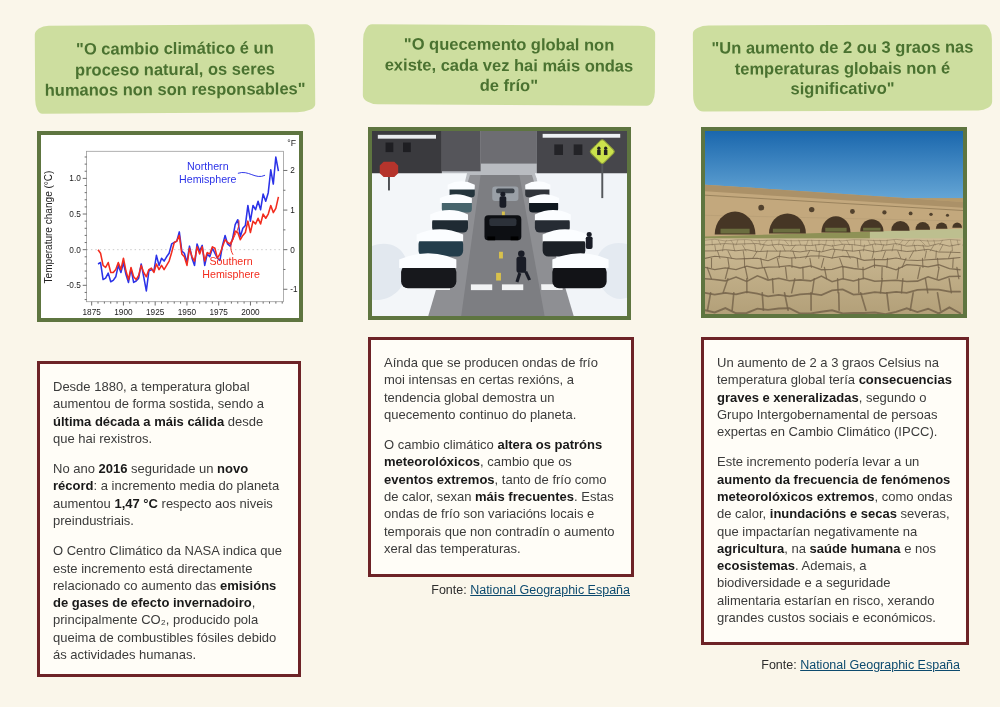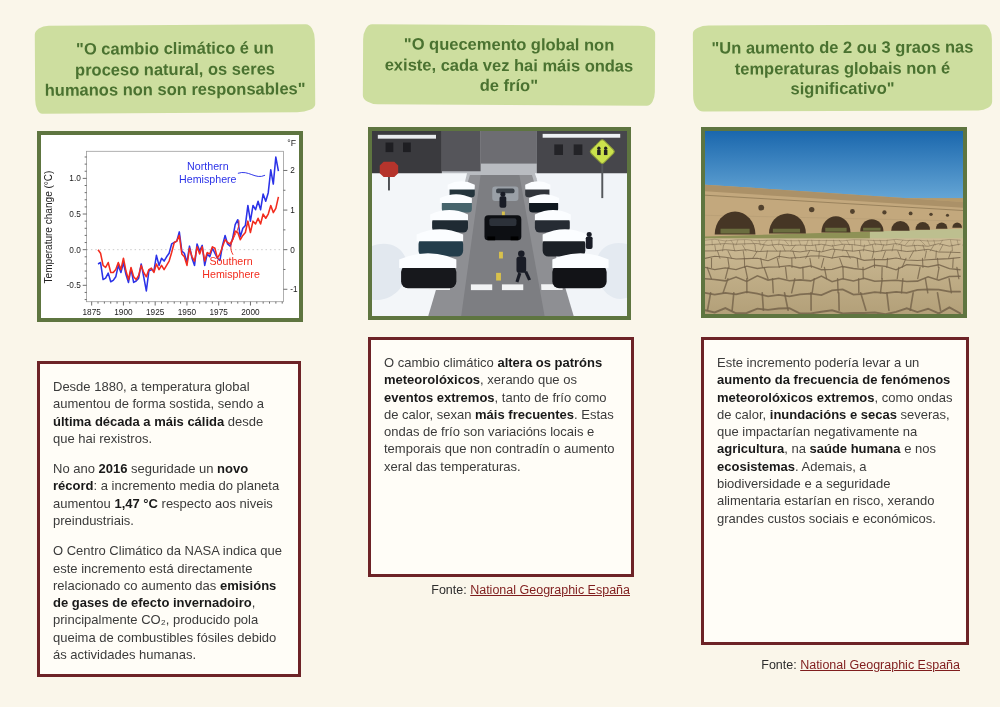--- a/index.html
+++ b/index.html
@@ -12,21 +12,21 @@
   .banner.b2{border-radius:9px 16px 8px 15px/15px 8px 14px 9px;transform:rotate(.3deg);}
   .banner.b3{border-radius:16px 8px 14px 10px/8px 15px 9px 16px;transform:rotate(-.25deg);}
   .photo{position:absolute;border:4px solid #5e7540;background:#ffffff;box-sizing:border-box;}
   .photo svg{display:block;width:100%;height:100%;}
   .textbox{position:absolute;border:3px solid #6d2327;background:#fffdf7;box-sizing:border-box;
            padding:14px 12px 11px 13px;color:#3b3b3b;font-size:13px;line-height:1.33;}
   .textbox p{margin:0 0 13px 0;}
   .textbox p:last-child{margin-bottom:0;}
   .textbox b{color:#191919;font-weight:700;}
   .source{position:absolute;font-size:12.5px;color:#2d2d2d;text-align:right;}
-  .source a{color:#7f1d1d;text-decoration:underline;cursor:pointer;}
+  .source a{color:#0c4a6e;text-decoration:underline;cursor:pointer;}
 </style>
 </head>
 <body>
 
 <div class="page">
 
   <div class="banner b1" style="left:35px;top:25px;width:280px;height:88px;">
     <span>"O cambio climático é un
 proceso natural, os seres
 humanos non son responsables"</span>
@@ -233,21 +233,22 @@
       </g>
       <g>
         <rect x="16.5" y="36" width="2" height="26" fill="#4c4f53"></rect>
         <polygon points="12,32 23,32 27,36 27,44 23,48 12,48 8,44 8,36" fill="#b5342c"></polygon>
       </g>
     </svg>
   </figure>
 
   <div class="textbox" style="left:368px;top:337px;width:266px;min-height:240px;">
     <div>
-        <p><span>O cambio climático </span><b>altera os patróns meteorolóxicos</b><span>, xerando que os </span><b>eventos extremos</b><span>, tanto de frío como de calor, sexan </span><b>máis frecuentes</b><span>. Estas ondas de frío son variacións locais e temporais que non contradín o aumento xeral das temperaturas.</span></p>
+        <p><span>Aínda que se producen ondas de frío moi intensas en certas rexións, a tendencia global demostra un quecemento continuo do planeta.</span></p>
+        <p><span>O cambio climático </span><b>altera os patróns meteorolóxicos</b><span>, cambio que os </span><b>eventos extremos</b><span>, tanto de frío como de calor, sexan </span><b>máis frecuentes</b><span>. Estas ondas de frío son variacións locais e temporais que non contradín o aumento xeral das temperaturas.</span></p>
       </div>
   </div>
 
   <div class="source" style="left:368px;top:583px;width:262px;">
     <span>Fonte: </span><a>National Geographic España</a>
   </div>
 
   <div class="banner b3" style="left:693px;top:25px;width:299px;height:86px;">
     <span>"Un aumento de 2 ou 3 graos nas
 temperaturas globais non é
@@ -446,20 +447,21 @@
           <line x1="187.5" y1="168.9" x2="189.6" y2="187.1" stroke-width="1.70" opacity="0.8"></line>
           <line x1="214.6" y1="168.9" x2="211.6" y2="187.1" stroke-width="1.70" opacity="0.8"></line>
           <line x1="239.7" y1="168.9" x2="242.8" y2="187.1" stroke-width="1.70" opacity="0.8"></line>
           <path d="M0 187.1 L10 189.4 L21 184.8 L32 190.3 L43 189.9 L54 185.4 L65 186.7 L76 185.3 L87 184.9 L98 190.5 L109 190.4 L120 188.7 L131 187.1 L142 190.4 L153 190.0 L164 189.9 L175 189.4 L186 191.3 L197 188.8 L208 185.1 L219 189.0 L230 185.5 L241 190.4 L252 184.0 L263 190.2" stroke-width="2.04" opacity="0.85"></path>
         </g>
     </svg>
   </figure>
 
   <div class="textbox" style="left:701px;top:337px;width:268px;min-height:308px;">
     <div>
+        <p><span>Un aumento de 2 a 3 graos Celsius na temperatura global tería </span><b>consecuencias graves e xeneralizadas</b><span>, segundo o Grupo Intergobernamental de persoas expertas en Cambio Climático (IPCC).</span></p>
         <p><span>Este incremento podería levar a un </span><b>aumento da frecuencia de fenómenos meteorolóxicos extremos</b><span>, como ondas de calor, </span><b>inundacións e secas</b><span> severas, que impactarían negativamente na </span><b>agricultura</b><span>, na </span><b>saúde humana</b><span> e nos </span><b>ecosistemas</b><span>. Ademais, a biodiversidade e a seguridade alimentaria estarían en risco, xerando grandes custos sociais e económicos.</span></p>
       </div>
   </div>
 
   <div class="source" style="left:701px;top:658px;width:259px;">
     <span>Fonte: </span><a>National Geographic España</a>
   </div>
 
 </div>
 

